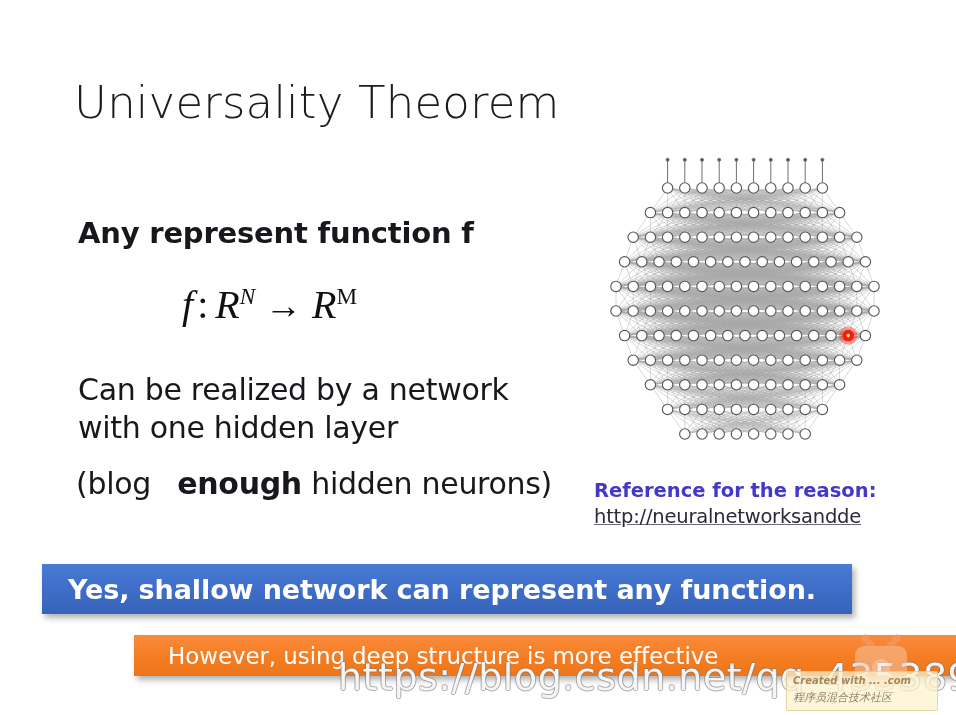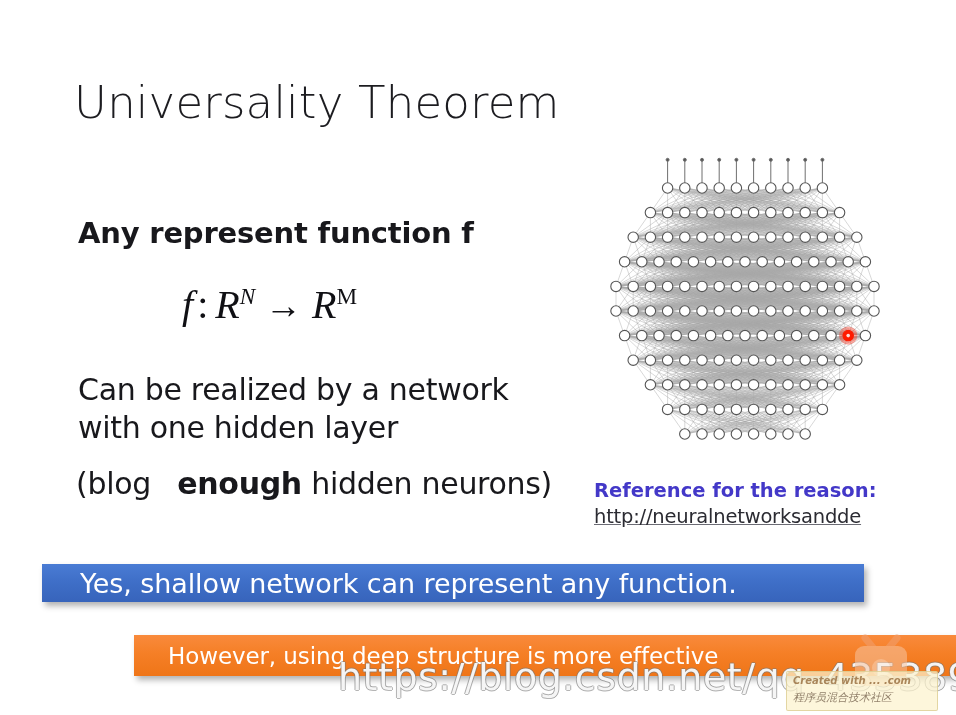--- a/index.html
+++ b/index.html
@@ -131,25 +131,26 @@
     font-family: "DejaVu Sans", sans-serif;
     font-weight: 400;
     box-shadow: 3px 4px 6px rgba(0,0,0,0.30);
     white-space: nowrap;
     overflow: hidden;
   }
   .banner-blue {
     left: 42px;
     top: 564px;
     width: 784px;
-    height: 38px;
+    height: 50px;
     background: linear-gradient(180deg, #4a7cd4 0%, #3f6fc8 45%, #3764bb 100%);
-    padding-left: 38px;
+    padding-left: 26px;
     font-size: 27px;
     letter-spacing: -0.1px;
+    font-weight: bold;
   }
   .banner-orange {
     left: 134px;
     top: 635px;
     width: 788px;
     height: 41px;
     background: linear-gradient(180deg, #f98a3c 0%, #f57f26 45%, #ef7518 100%);
     padding-left: 34px;
     font-size: 23px;
     letter-spacing: -0.1px;

